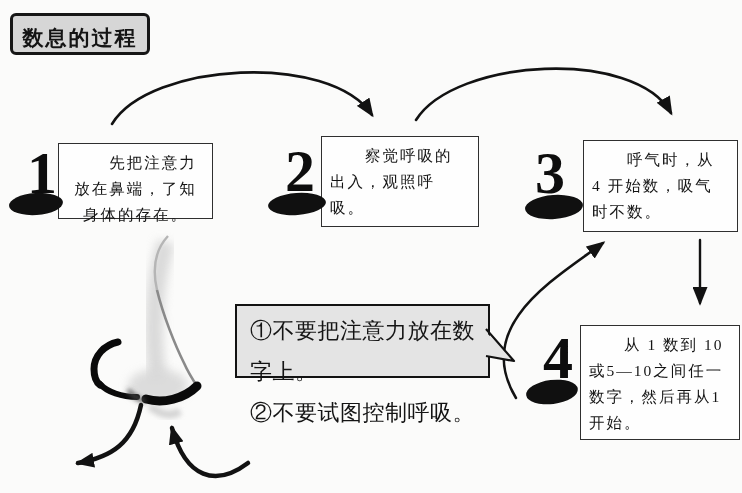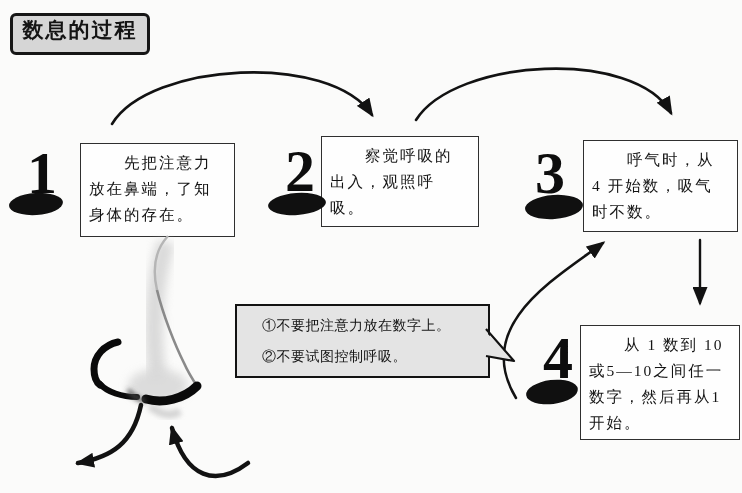--- a/index.html
+++ b/index.html
@@ -13,55 +13,55 @@
   }
   .overlay{
     position:absolute;left:0;top:0;width:742px;height:493px;
     pointer-events:none;z-index:30;
   }
   .title-box{
     position:absolute;left:10px;top:13px;width:140px;height:42px;
     box-sizing:border-box;
     background:var(--title-fill,#d8d8d8);
     border:3px solid #161616;border-radius:6px;
-    display:flex;align-items:flex-start;justify-content:center;
+    display:flex;align-items:flex-end;justify-content:center;
     font-family:"Liberation Sans","DejaVu Sans",sans-serif;
     font-weight:700;font-size:21px;letter-spacing:2px;
     z-index:10;
   }
   .stepbox{
     position:absolute;box-sizing:border-box;
     background:var(--box-fill,#fefefe);
     border:1.6px solid var(--box-border,#2f2f2f);
     padding:6px 8px 4px 8px;
     font-size:15.5px;line-height:26px;letter-spacing:2px;
     white-space:pre-line;
     z-index:10;
   }
-  .b1{left:80px;top:143px;width:155px;height:94px;}
+  .b1{left:58px;top:143px;width:155px;height:76px;text-align:center;}
   .b2{left:321px;top:136px;width:158px;height:91px;}
   .b3{left:583px;top:140px;width:155px;height:92px;}
   .b4{left:580px;top:325px;width:160px;height:115px;}
   .num{
     position:absolute;z-index:20;
     font-family:"Liberation Serif","DejaVu Serif",serif;
     font-weight:700;font-size:60px;line-height:1;
     color:#0d0d0d;
   }
   .n1{left:27px;top:143px;}
   .n2{left:285px;top:141px;}
   .n3{left:535px;top:143px;}
   .n4{left:543px;top:328px;}
   .bubble{
     position:absolute;left:235px;top:304px;width:255px;height:74px;
     box-sizing:border-box;
     background:var(--bubble-fill,#e4e4e4);
     border:2.2px solid #121212;
-    padding:4px 25px;
-    font-size:14px;line-height:31px;letter-spacing:0.5px;
+    padding:4px 13px;
+    font-size:22px;line-height:41px;letter-spacing:0.5px;
     white-space:pre-line;
     z-index:15;
   }
 </style>
 </head>
 <body>
 
 <div class="canvas">
 
   <div class="title-box">

